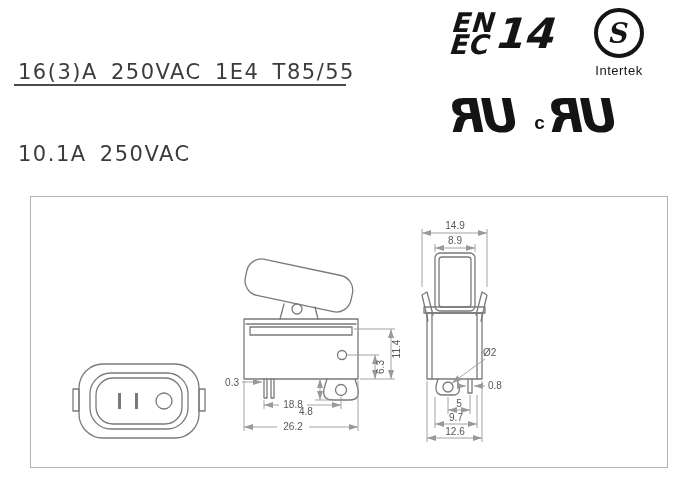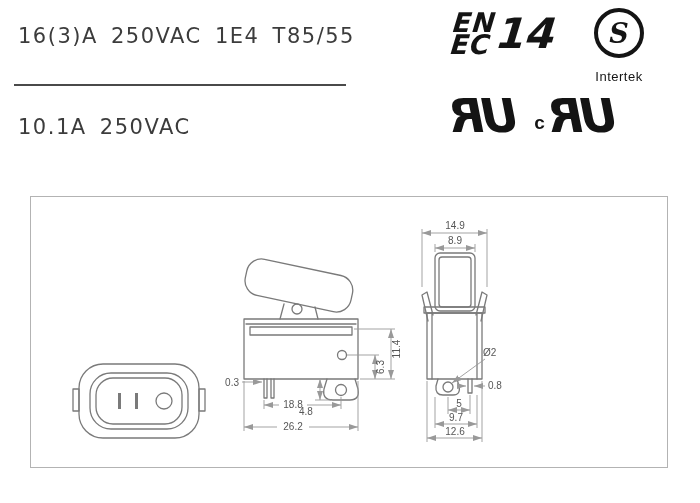--- a/index.html
+++ b/index.html
@@ -26,21 +26,21 @@
   }
   .enec-stack { display:flex; flex-direction:column; line-height:0.82; font-size:27px; letter-spacing:1px; }
   .enec-num { font-size:42px; line-height:1; margin-left:3px; }
 
   .itk { position:absolute; left:588px; top:8px; width:62px; text-align:center; color:#141414; }
   .itk-circle {
     width:42px; height:42px; border:4px solid #141414; border-radius:50%;
     margin:0 auto; display:flex; align-items:center; justify-content:center;
     font-size:27px; font-weight:bold; font-family:"DejaVu Serif", serif; font-style:italic;
   }
-  .itk-name { font-size:13px; margin-top:11px; letter-spacing:0.5px; }
+  .itk-name { font-size:13px; margin-top:5px; letter-spacing:0.5px; }
 
   .ul-row { position:absolute; left:448px; top:94px; display:flex; align-items:flex-end; color:#141414; }
   .ul-mark {
     font-family:"DejaVu Sans", sans-serif; font-weight:bold; font-style:italic;
     font-size:47px; line-height:0.95; letter-spacing:-4px;
     transform:scaleX(-1); display:inline-block; padding:0 4px;
   }
   .ul-c { font-size:19px; font-weight:bold; margin:0 0 5px 12px; }
   .ul-mark.second { margin-left:2px; }
 
@@ -52,23 +52,23 @@
   .ol   { fill:none; stroke:#7a7a7a; stroke-width:1.3; stroke-linecap:round; stroke-linejoin:round; }
   .sym  { fill:#7a7a7a; }
   .dl   { fill:none; stroke:#999999; stroke-width:0.9; }
   .dt   { fill:#565656; font-size:10px; font-family:"Liberation Sans", sans-serif; }
 </style>
 </head>
 <body>
 
 <div class="page">
 
-  <div class="rating-line" style="top:24px">16(3)A 250VAC 1E4 T85/55</div>
+  <div class="rating-line" style="top:60px">16(3)A 250VAC 1E4 T85/55</div>
   <div class="ratings-divider"></div>
-  <div class="rating-line" style="top:115px">10.1A 250VAC</div>
+  <div class="rating-line" style="top:142px">10.1A 250VAC</div>
 
   <div class="enec">
     <div class="enec-stack">
       <span>EN</span>
       <span>EC</span>
     </div>
     <span class="enec-num">14</span>
   </div>
 
   <div class="itk">

